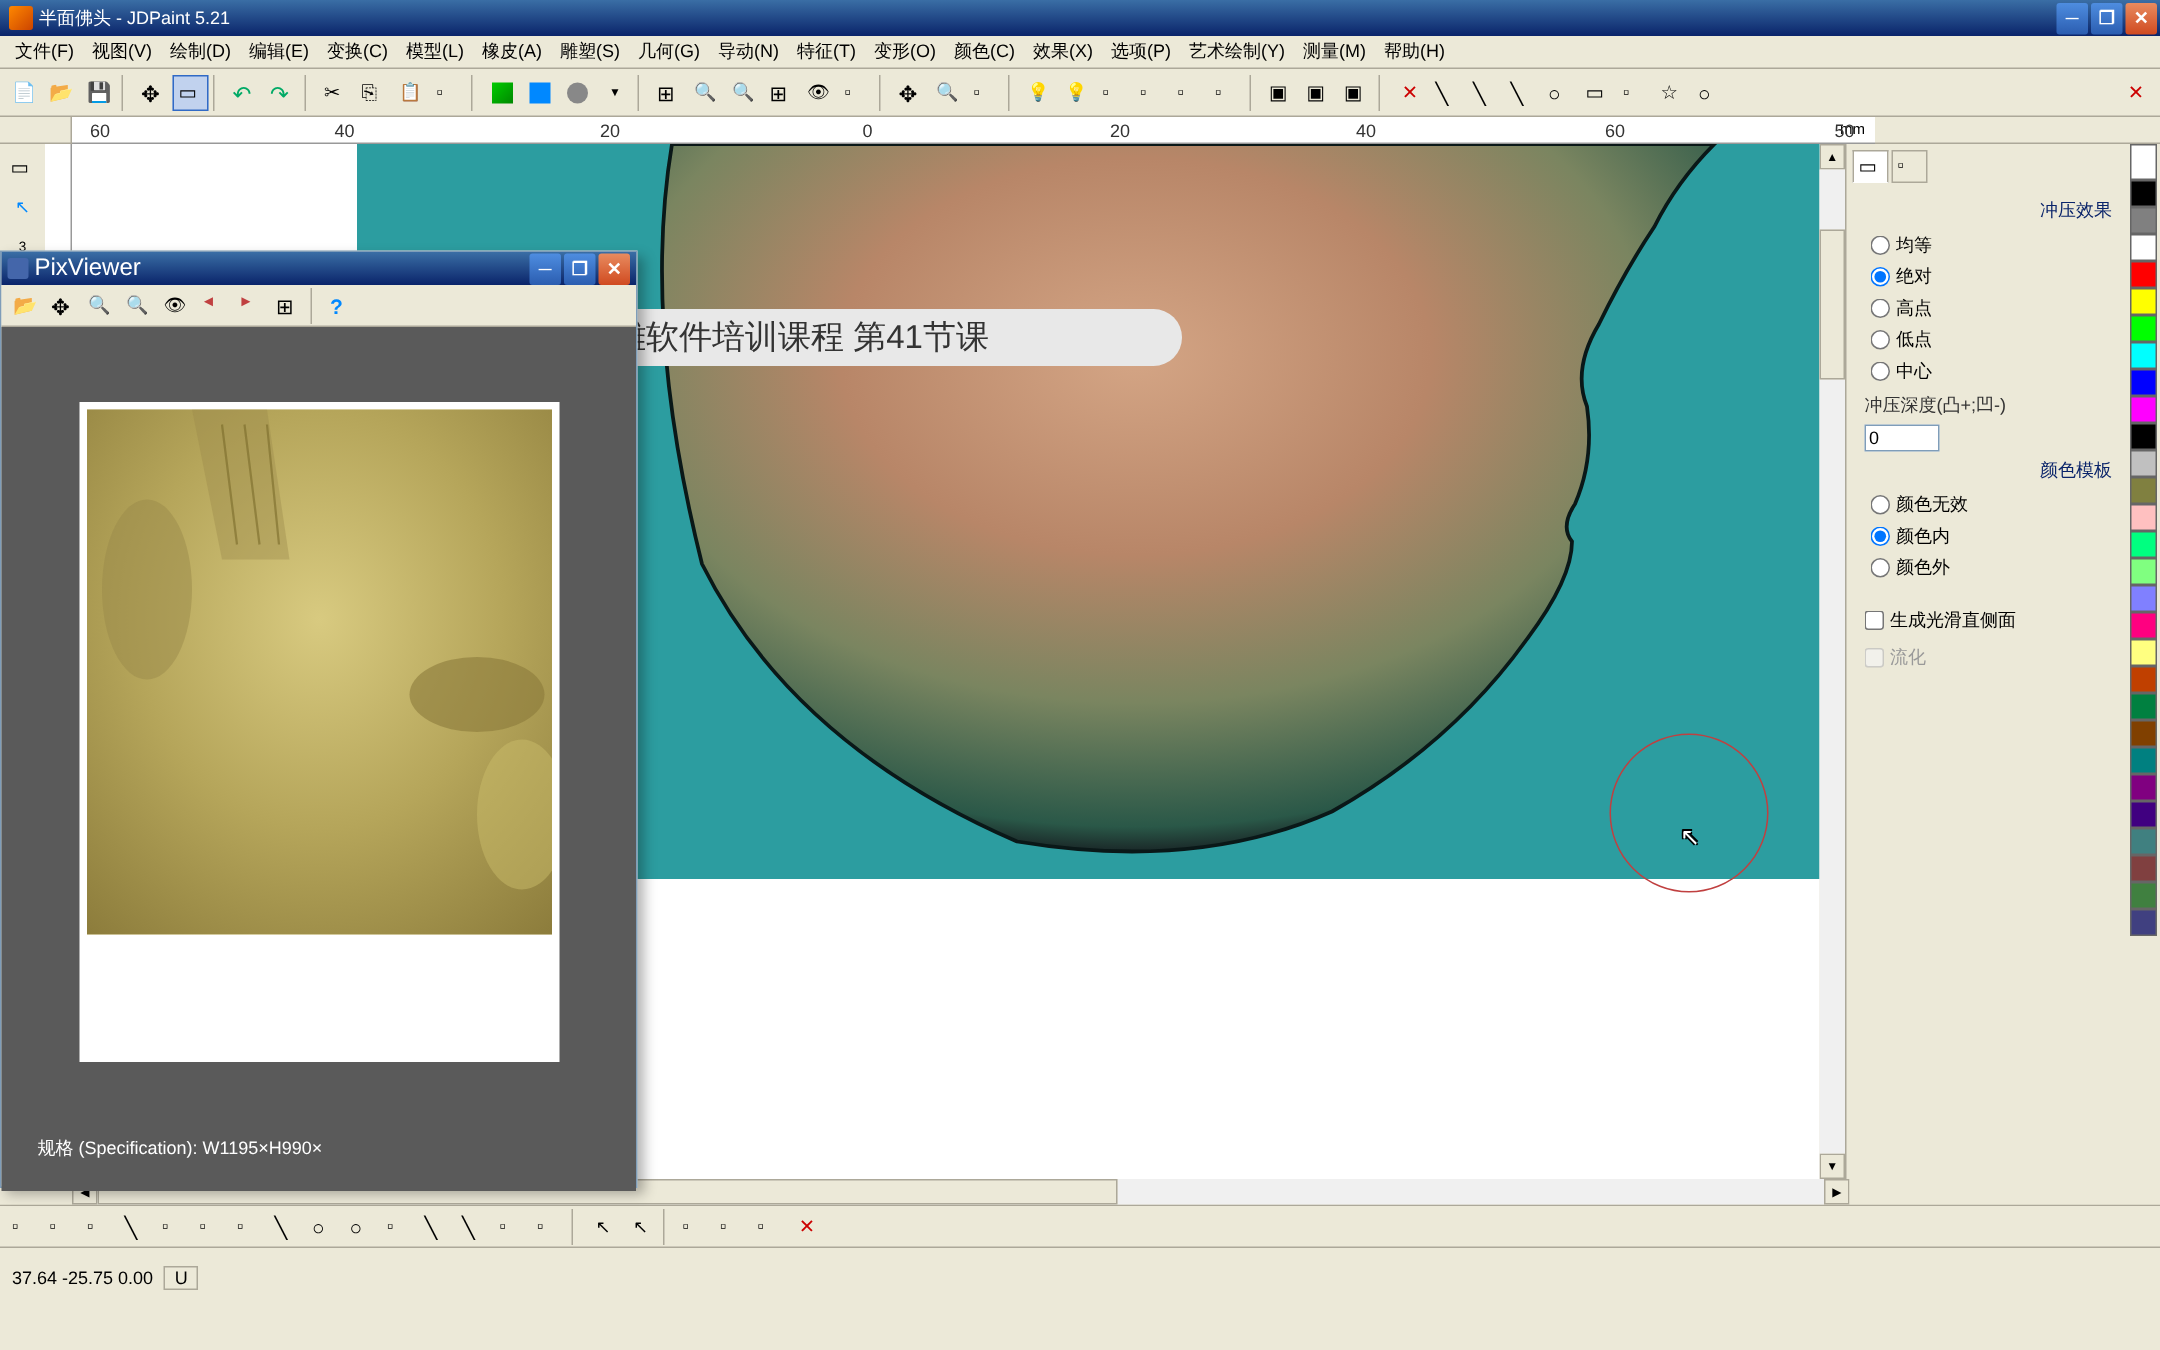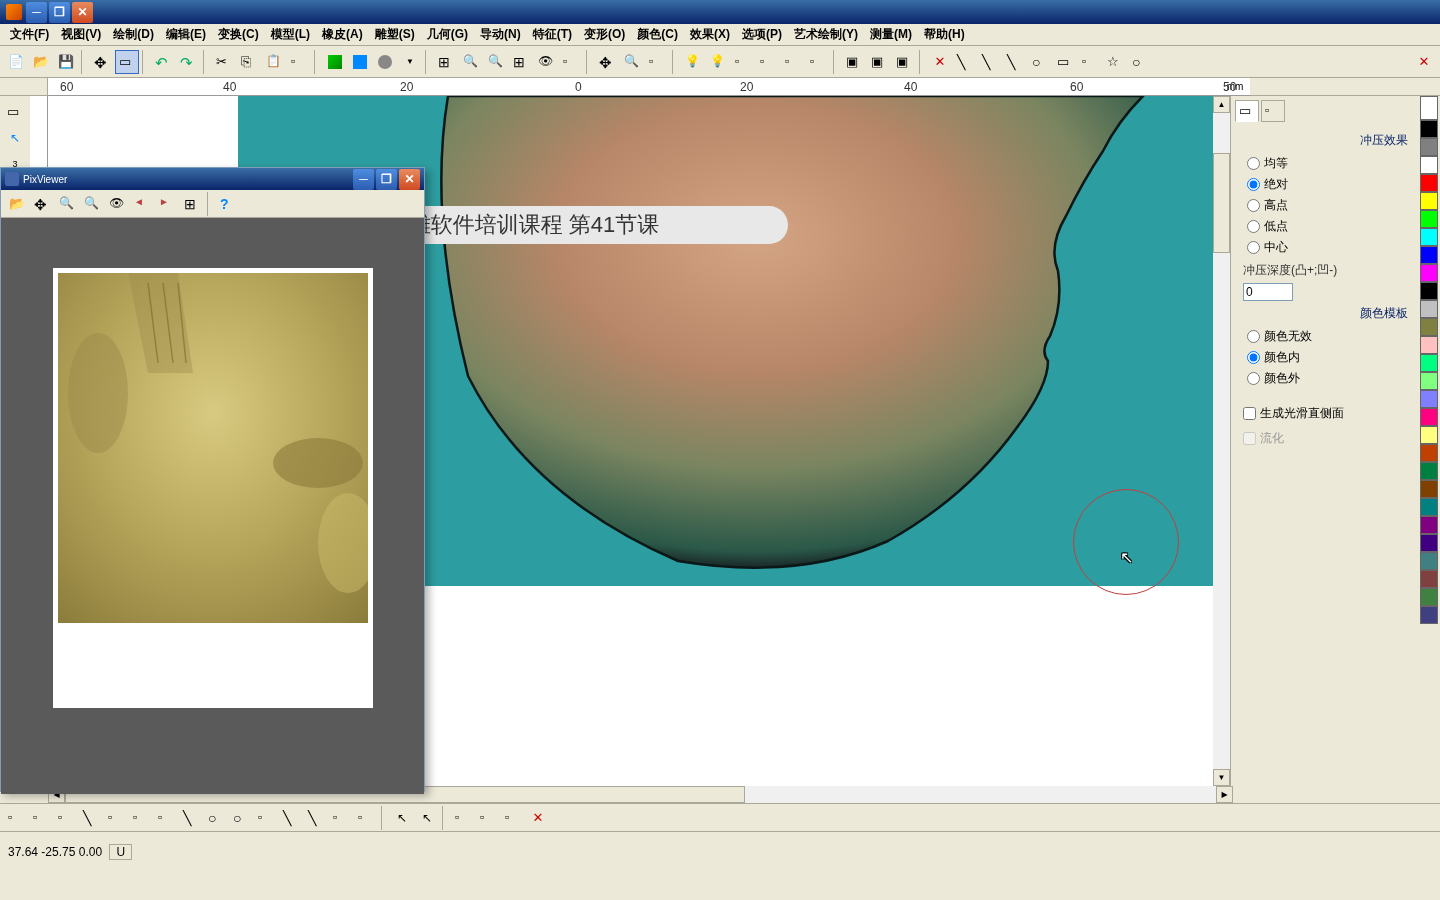--- a/index.html
+++ b/index.html
@@ -8,21 +8,21 @@
     .titlebar { height: 24px; background: linear-gradient(to bottom, #3a6ea5, #0a246a); display: flex; align-items: center; padding: 0 2px; color: white; }
     .titlebar-icon { width: 16px; height: 16px; margin: 0 4px; background: linear-gradient(135deg, #ff8800, #cc4400); border-radius: 2px; }
     .titlebar-text { flex: 1; font-size: 12px; }
     .titlebar-btns { display: flex; gap: 2px; }
     .titlebar-btn { width: 21px; height: 21px; display: flex; align-items: center; justify-content: center; font-weight: bold; color: white; border-radius: 2px; }
     .btn-min { background: linear-gradient(to bottom, #4e8de0, #2b5db0); }
     .btn-max { background: linear-gradient(to bottom, #4e8de0, #2b5db0); }
     .btn-close { background: linear-gradient(to bottom, #e88b5f, #d04a20); }
     
     .menubar { height: 22px; background: #ece9d8; display: flex; align-items: center; padding: 0 4px; border-bottom: 1px solid #aca899; }
-    .menu-item { padding: 18px 6px; cursor: pointer; font-weight: bold; }
+    .menu-item { padding: 18px 6px; cursor: pointer; }
     
     .toolbar { height: 32px; background: #ece9d8; display: flex; align-items: center; padding: 0 4px; border-bottom: 1px solid #aca899; gap: 1px; }
     .tool-btn { width: 24px; height: 24px; display: flex; align-items: center; justify-content: center; border: 1px solid transparent; cursor: pointer; }
     .tool-sep { width: 6px; height: 24px; border-left: 1px solid #aca899; margin: 0 2px; }
     
     .ruler-row { height: 18px; display: flex; }
     .ruler-corner { width: 48px; background: #ece9d8; border-right: 1px solid #aca899; border-bottom: 1px solid #aca899; }
     .ruler-h { flex: 1; background: white; border-bottom: 1px solid #999; position: relative; font-size: 10px; color: #333; }
     .ruler-h span { position: absolute; top: 2px; }
     .ruler-unit { width: 30px; background: white; border-bottom: 1px solid #999; text-align: center; font-size: 10px; line-height: 18px; }
@@ -64,21 +64,21 @@
     
     .statusbar { height: 22px; background: #ece9d8; border-top: 1px solid #aca899; display: flex; align-items: center; padding: 0 8px; font-size: 12px; }
     .status-left { flex: 1; }
     .status-right { width: 220px; margin-top: 18px; }
     .status-btn { border: 1px solid #aca899; padding: 0 6px; margin-left: 4px; }
     
     
     .pixviewer { position: absolute; top: 167px; left: 0; width: 425px; height: 625px; background: #ece9d8; border: 1px solid #7f9db9; box-shadow: 4px 4px 8px rgba(0,0,0,0.3); z-index: 100; }
     .pix-titlebar { height: 22px; background: linear-gradient(to bottom, #3a6ea5, #0a246a); display: flex; align-items: center; padding: 0 4px; color: white; }
     .pix-icon { width: 14px; height: 14px; margin-right: 4px; background: #4466aa; border-radius: 2px; }
-    .pix-title { flex: 1; font-size: 10px; }
+    .pix-title { flex: 1; font-size: 16px; }
     .pix-toolbar { height: 28px; background: #ece9d8; display: flex; align-items: center; padding: 0 4px; border-bottom: 1px solid #aca899; gap: 1px; }
     .pix-content { background: #5a5a5a; height: 532px; display: flex; align-items: flex-start; justify-content: center; padding-top: 50px; }
     .pix-frame { width: 320px; height: 440px; background: white; padding: 5px; }
     .pix-image { width: 100%; height: 350px; background: linear-gradient(135deg, #a89950 0%, #c9bb6a 30%, #b5a55a 50%, #d4c77e 70%, #a89950 100%); position: relative; }
     .pix-info-area { height: 44px; background: #5a5a5a; padding: 6px 24px; color: white; font-size: 13px; }
     .pix-info-line { line-height: 18px; white-space: nowrap; }
     
     
     .artwork-bg { position: absolute; left: 190px; top: 0; width: 1000px; height: 490px; background: #2c9da0; }
     .artwork-face { position: absolute; left: 200px; top: 0; width: 950px; height: 480px; }
@@ -112,20 +112,21 @@
     .ico-left::before { content: "◄"; font-size: 10px; color: #c04040; }
     .ico-right::before { content: "►"; font-size: 10px; color: #c04040; }
     .ico-cross { color: #c00; font-size: 13px; }
     .ico-generic::before { content: "▫"; font-size: 12px; }
   </style>
 </head>
 <body>
 
 <div class="titlebar">
   <div class="titlebar-icon"></div>
+  <span class="titlebar-text">半面佛头 - JDPaint 5.21</span>
   <div class="titlebar-btns">
     <div class="titlebar-btn btn-min">─</div>
     <div class="titlebar-btn btn-max">❐</div>
     <div class="titlebar-btn btn-close">✕</div>
   </div>
 </div>
 
 <div class="menubar">
   <span class="menu-item">文件(F)</span>
   <span class="menu-item">视图(V)</span>
@@ -578,14 +579,15 @@
           <ellipse cx="260" cy="190" rx="45" ry="25" fill="#8a7a3a" opacity="0.6"></ellipse>
           <ellipse cx="290" cy="270" rx="30" ry="50" fill="#c9bb6a" opacity="0.5"></ellipse>
           <ellipse cx="40" cy="120" rx="30" ry="60" fill="#9a8a4a" opacity="0.5"></ellipse>
           <path d="M 70 0 L 120 0 L 135 100 L 90 100 Z" fill="#9a8a4a" opacity="0.4"></path>
           <path d="M 90 10 L 100 90 M 105 10 L 115 90 M 120 10 L 128 90" stroke="#7a6a2a" stroke-width="1.5" fill="none" opacity="0.6"></path>
         </svg>
       </div>
     </div>
   </div>
   <div class="pix-info-area">
+    <div class="pix-info-line">规格  (Specification):  W1195×H990×</div>
   </div>
 </div>
 
 </body></html>

